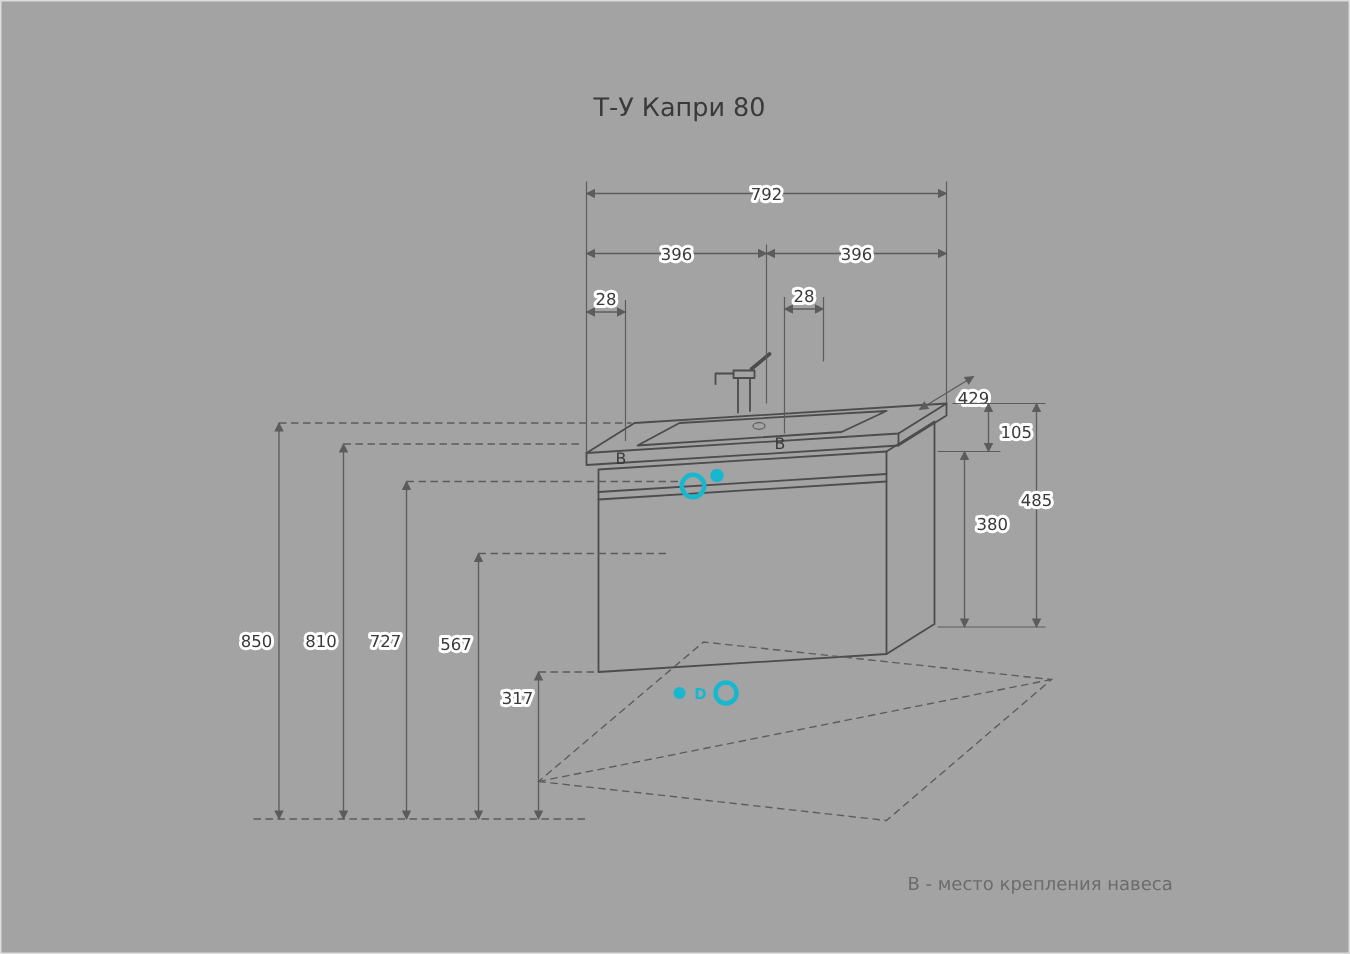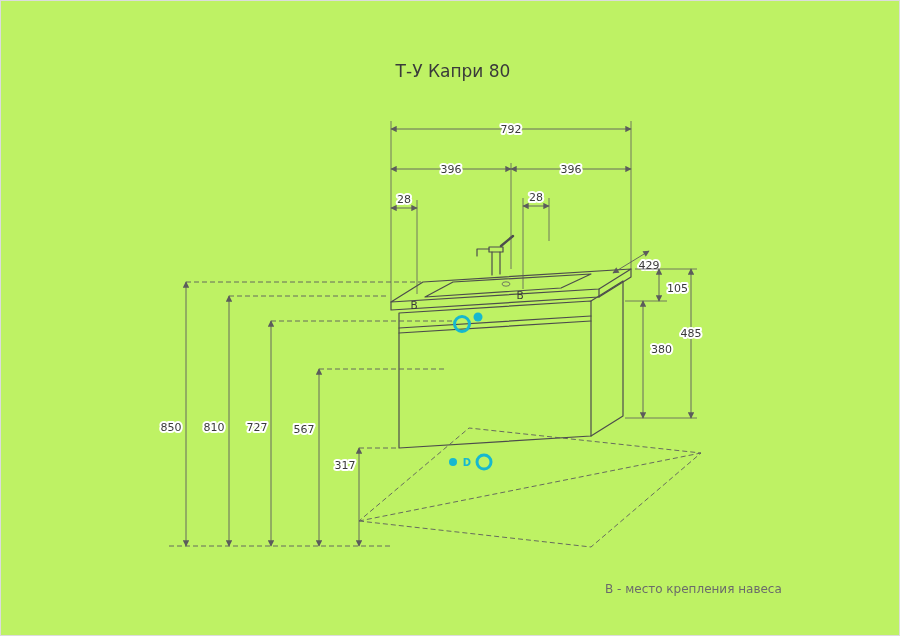--- a/index.html
+++ b/index.html
@@ -1,19 +1,19 @@
 <!DOCTYPE html>
 <html style="--accent: #17b8cf; --line: #4c4c4c; --dim: #5c5c5c; --text: #3a3a3a; --muted: #6b6b6b; --border: #dcdcdc;"><head>
 <meta charset="utf-8">
 <style>
   html,body{margin:0;padding:0;background:#ffffff;}
   .page{
     position:relative;
     width:900px;height:636px;
-    background:#bef264;
+    background:#a3a3a3;
     border:1px solid var(--border,#dcdcdc);
     box-sizing:border-box;
     font-family:"DejaVu Sans", sans-serif;
     overflow:hidden;
   }
   svg{display:block;}
   .ln{stroke:var(--line,#4c4c4c);stroke-width:1.2;fill:none;stroke-linejoin:round;stroke-linecap:round;}
   .thin{stroke:var(--dim,#5c5c5c);stroke-width:0.8;fill:none;}
   .dim{stroke:var(--dim,#5c5c5c);stroke-width:0.9;fill:none;}
   .dash{stroke:var(--dim,#5c5c5c);stroke-width:0.9;fill:none;stroke-dasharray:5 3;}

